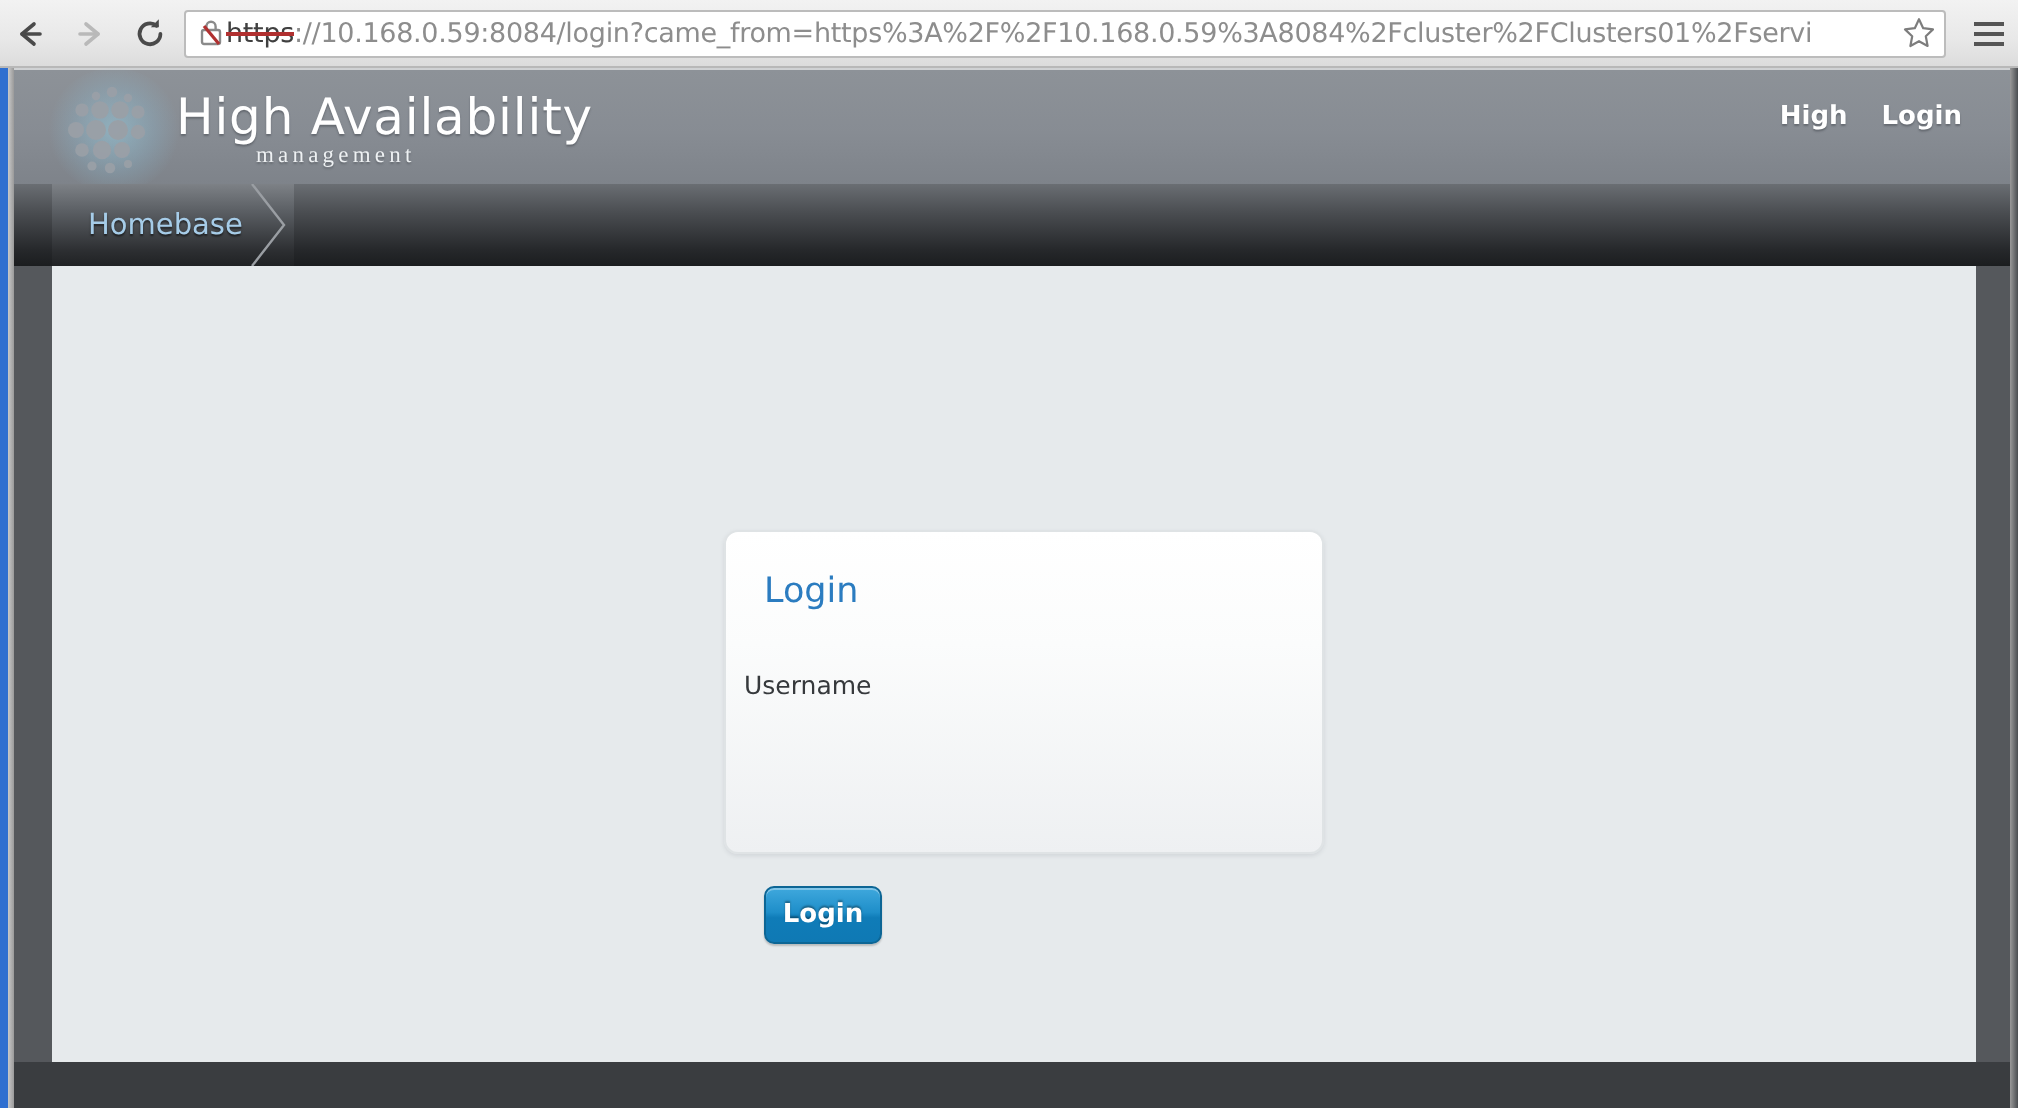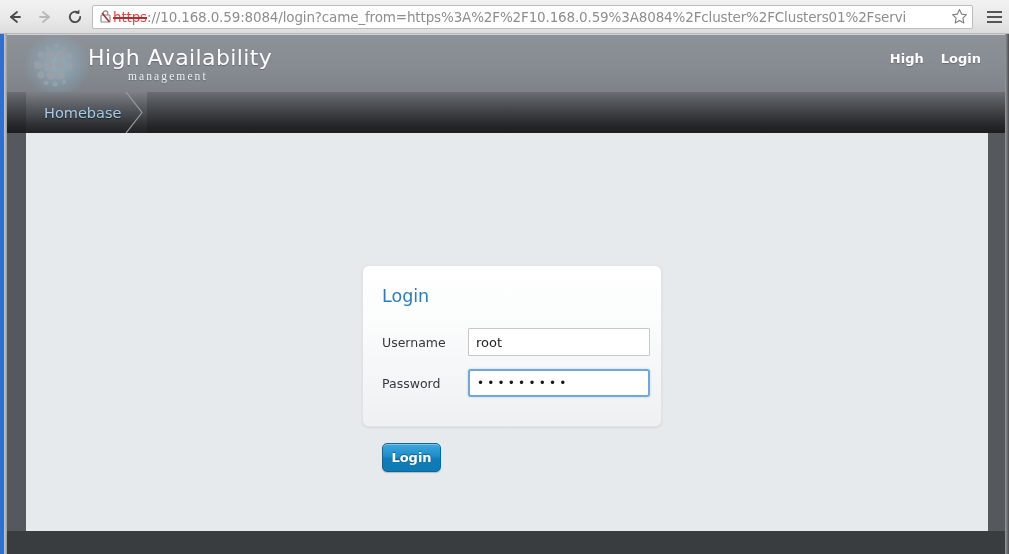--- a/index.html
+++ b/index.html
@@ -53,21 +53,21 @@
     flex: 1;
     white-space: nowrap;
     overflow: hidden;
     font-family: "DejaVu Sans", sans-serif;
     font-size: 13.5px;
     line-height: 16px;
     color: #8d8d8d;
     letter-spacing: -0.15px;
   }
   .url-scheme {
-    color: #ef4444;
+    color: #404040;
     text-decoration: line-through;
     text-decoration-color: #b03030;
     text-decoration-thickness: 1.5px;
   }
   .star-icon {
     flex: none;
     width: 18px; height: 18px;
     display: flex; align-items: center; justify-content: center;
     margin-left: 2px;
   }
@@ -137,21 +137,21 @@
     position: absolute;
     left: -4px; top: -6px;
     width: 66px; height: 62px;
     border-radius: 50%;
     background: radial-gradient(circle at 50% 50%, rgba(150,205,225,0.55) 0%, rgba(140,190,215,0.25) 45%, rgba(135,140,147,0) 72%);
   }
   .logo-mark svg { position: relative; display: block; }
   .logo-text { margin-left: 4px; line-height: 1; }
   .logo-title {
     font-family: "DejaVu Sans", sans-serif;
-    font-size: 22px;
+    font-size: 25px;
     font-weight: 400;
     color: #ffffff;
     letter-spacing: 0.4px;
     text-shadow: 0 1px 1px rgba(60,65,70,0.45);
   }
   .logo-sub {
     font-family: Liberation Serif, serif;
     font-size: 11.5px;
     color: #eef1f3;
     letter-spacing: 2.1px;
@@ -225,21 +225,21 @@
   }
   .panel-title {
     position: absolute;
     left: 19px; top: 20px;
     font-family: "DejaVu Sans", sans-serif;
     font-size: 17.5px;
     color: #2b7cc0;
   }
   .field-row {
     position: absolute;
-    left: 19px;
+    left: 9px;
     width: 270px;
     height: 28px;
     display: flex;
     align-items: center;
   }
   .field-row.row-user { top: 62px; }
   .field-row.row-pass { top: 103px; }
   .field-label {
     width: 86px;
     flex: none;
@@ -407,26 +407,21 @@
     </svg>
   </div>
 
   <div class="content">
 
     <div class="login-panel">
       <div class="panel-title">Login</div>
 
       <div class="field-row row-user">
         <label class="field-label">Username</label>
-        <input class="field-input" type="text" value="root" style="">
       </div>
 
-      <div class="field-row row-pass">
-        <label class="field-label">Password</label>
-        <div class="pw-dots">•••••••••</div>
-      </div>
     </div>
 
     <button class="login-button">Login</button>
   </div>
 
   <div class="page-bottom"></div>
 </div>
 
 </body></html>

